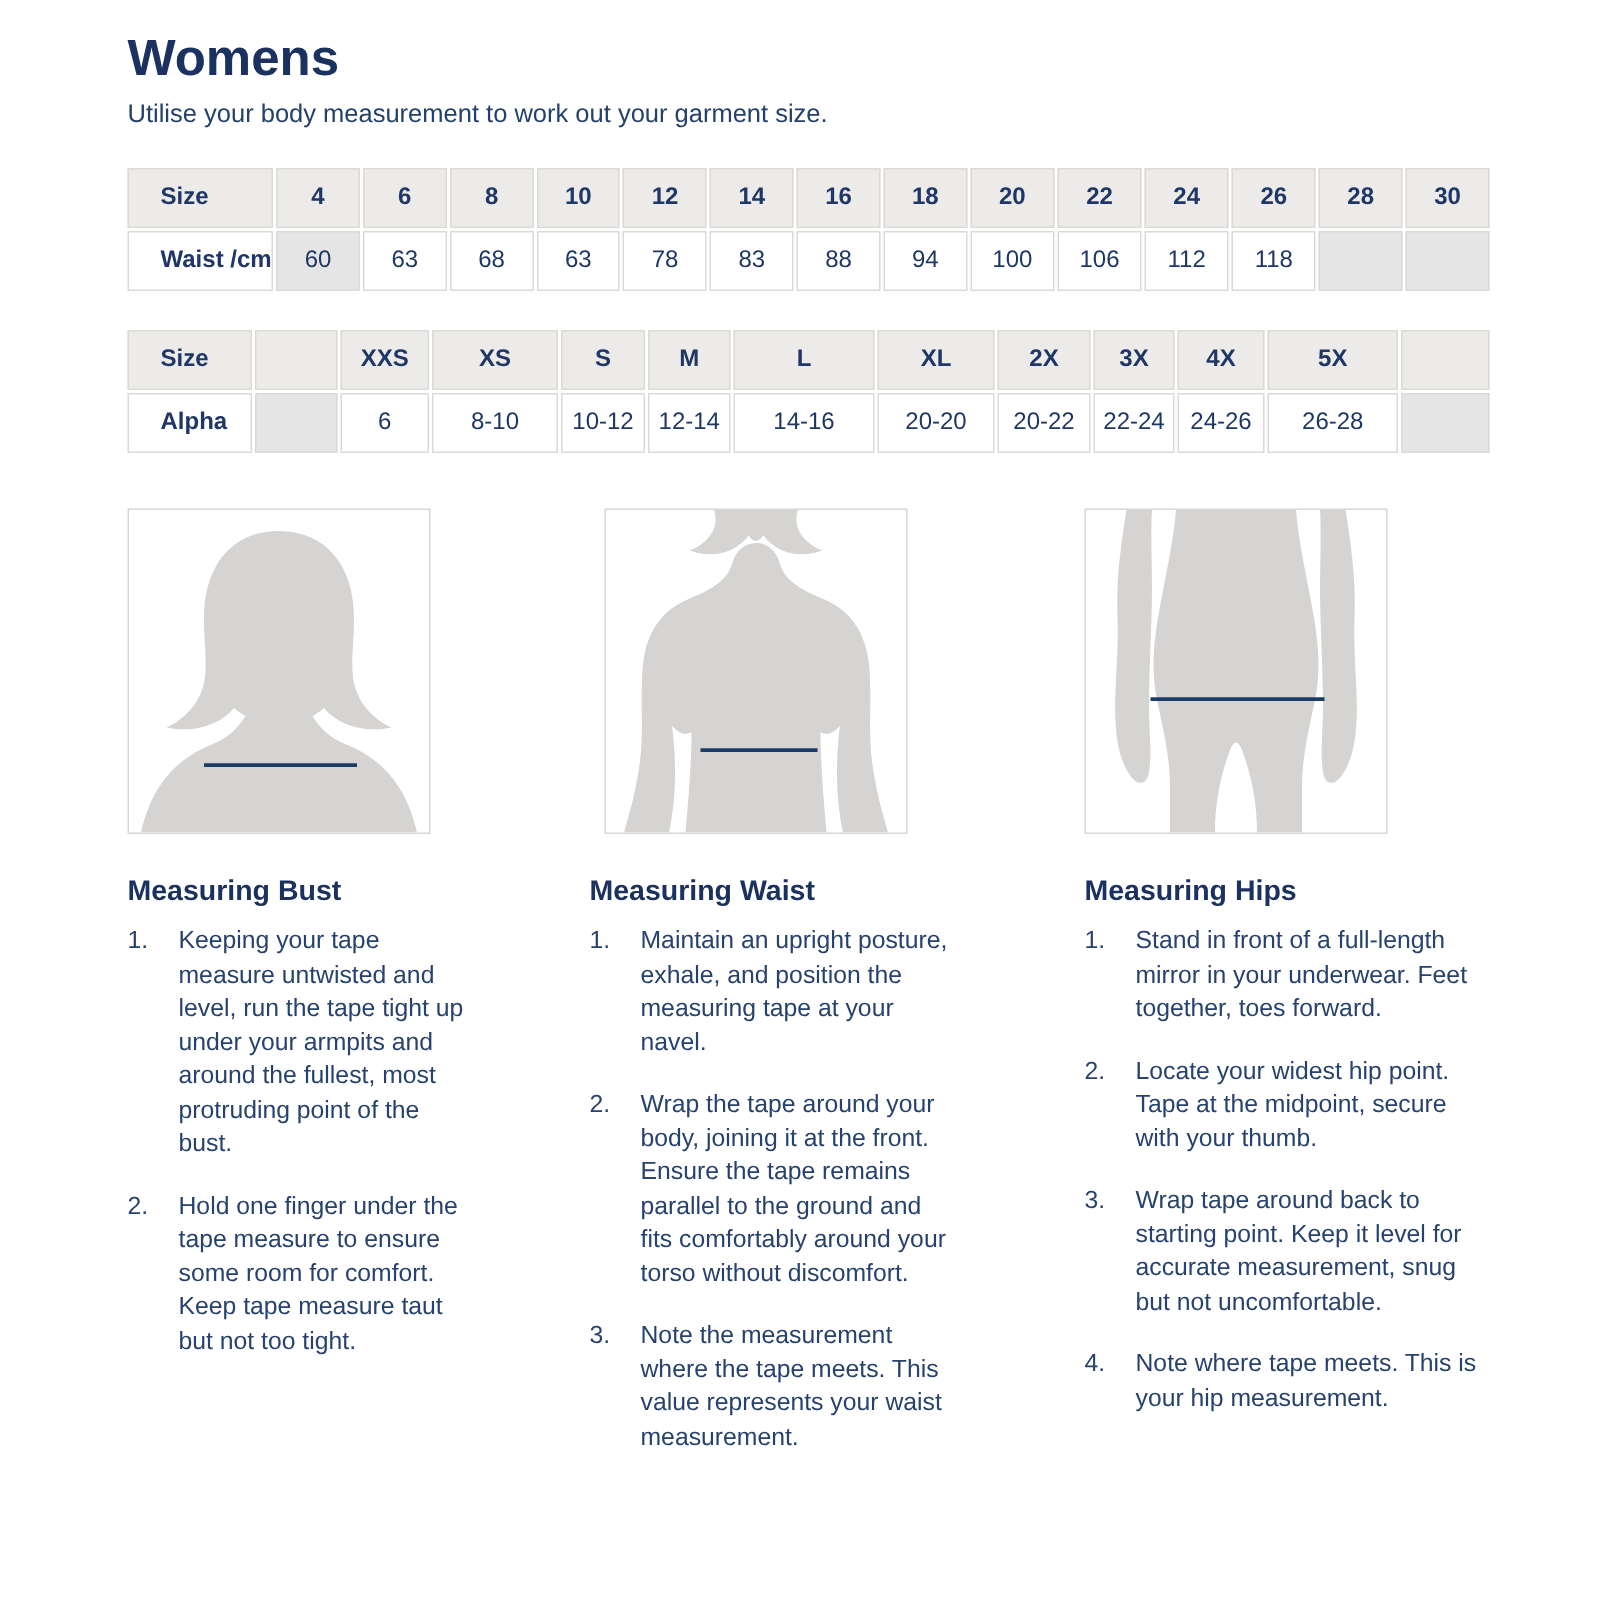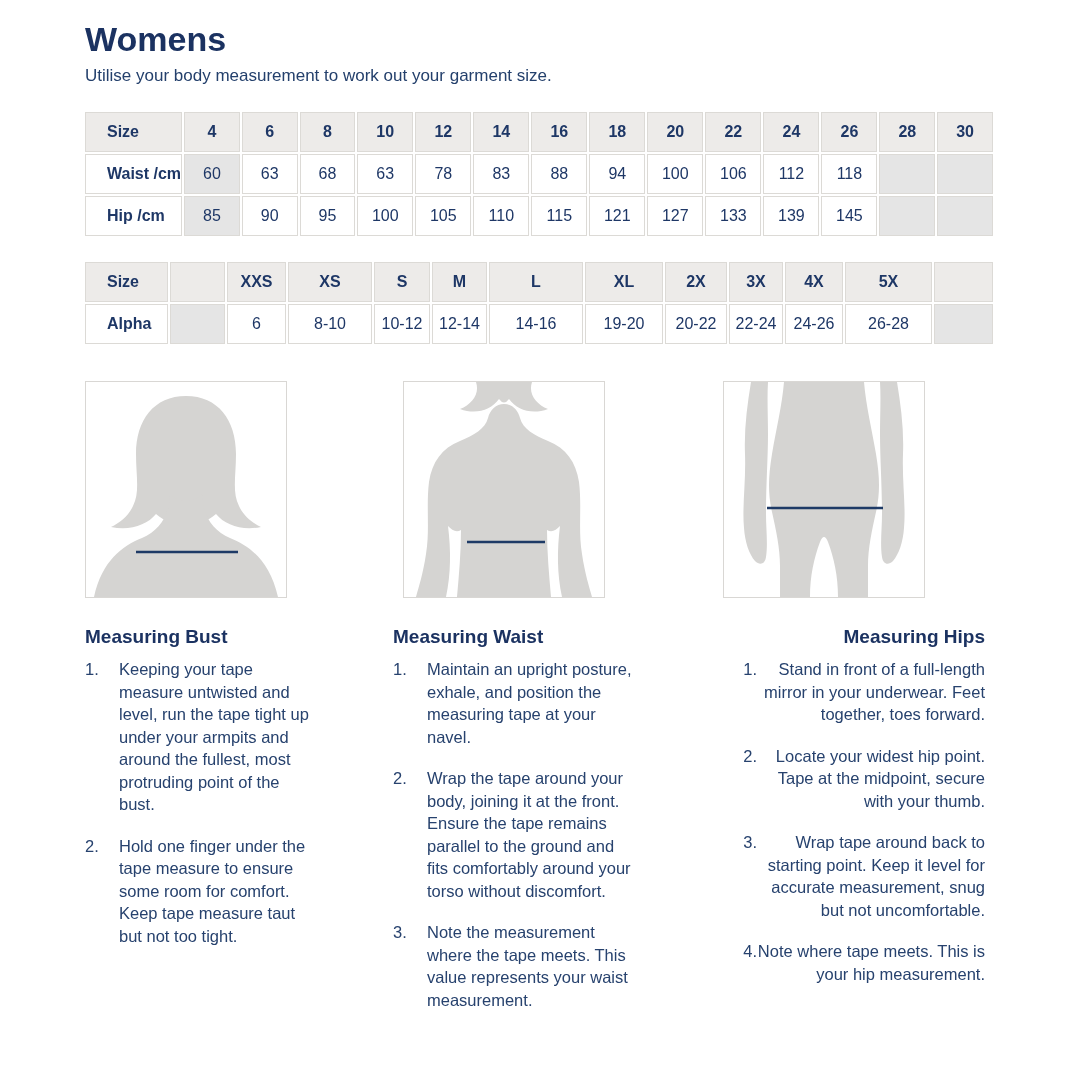--- a/index.html
+++ b/index.html
@@ -51,21 +51,21 @@
   .figure-box svg{display:block;width:200px;height:215px;}
   .sil{fill:#d5d4d2;}
   .gap{fill:#ffffff;}
   .mline{stroke:#1e3a66;stroke-width:2.5;fill:none;}
 
   
   .sections{display:flex;margin-top:27px;align-items:flex-start;}
   .measure-col{flex:none;}
   .measure-col:nth-child(1){width:232px;margin-right:76px;}
   .measure-col:nth-child(2){width:240px;margin-right:90px;}
-  .measure-col:nth-child(3){width:262px;text-align:right;}
+  .measure-col:nth-child(3){width:262px;}
   .measure-col h2{
     margin:0 0 9px 0;font-size:19px;line-height:24px;
     font-weight:700;color:#1b3261;
   }
   .measure-col ol{
     margin:0;padding:0;list-style:none;counter-reset:step;
   }
   .measure-col li{
     counter-increment:step;display:flex;
     font-size:16.5px;line-height:22.5px;color:#27426e;
@@ -131,37 +131,20 @@
             <td>68</td>
             <td>63</td>
             <td>78</td>
             <td>83</td>
             <td>88</td>
             <td>94</td>
             <td>100</td>
             <td>106</td>
             <td>112</td>
             <td>118</td>
-            <td class="empty"></td>
-            <td class="empty"></td>
-          </tr>
-          <tr>
-            <td class="label">Hip /cm</td>
-            <td class="empty">85</td>
-            <td>90</td>
-            <td>95</td>
-            <td>100</td>
-            <td>105</td>
-            <td>110</td>
-            <td>115</td>
-            <td>121</td>
-            <td>127</td>
-            <td>133</td>
-            <td>139</td>
-            <td>145</td>
             <td class="empty"></td>
             <td class="empty"></td>
           </tr>
         </tbody>
       </table>
 
     <table class="size-table second">
         <colgroup>
           <col style="width: 83px;">
           <col style="width: 55px;">
@@ -196,21 +179,21 @@
         </thead>
         <tbody>
           <tr>
             <td class="label">Alpha</td>
             <td class="empty"></td>
             <td>6</td>
             <td>8-10</td>
             <td>10-12</td>
             <td>12-14</td>
             <td>14-16</td>
-            <td>19-20</td>
+            <td>20-20</td>
             <td>20-22</td>
             <td>22-24</td>
             <td>24-26</td>
             <td>26-28</td>
             <td class="empty"></td>
           </tr>
         </tbody>
       </table>
 
     <div class="figures">

